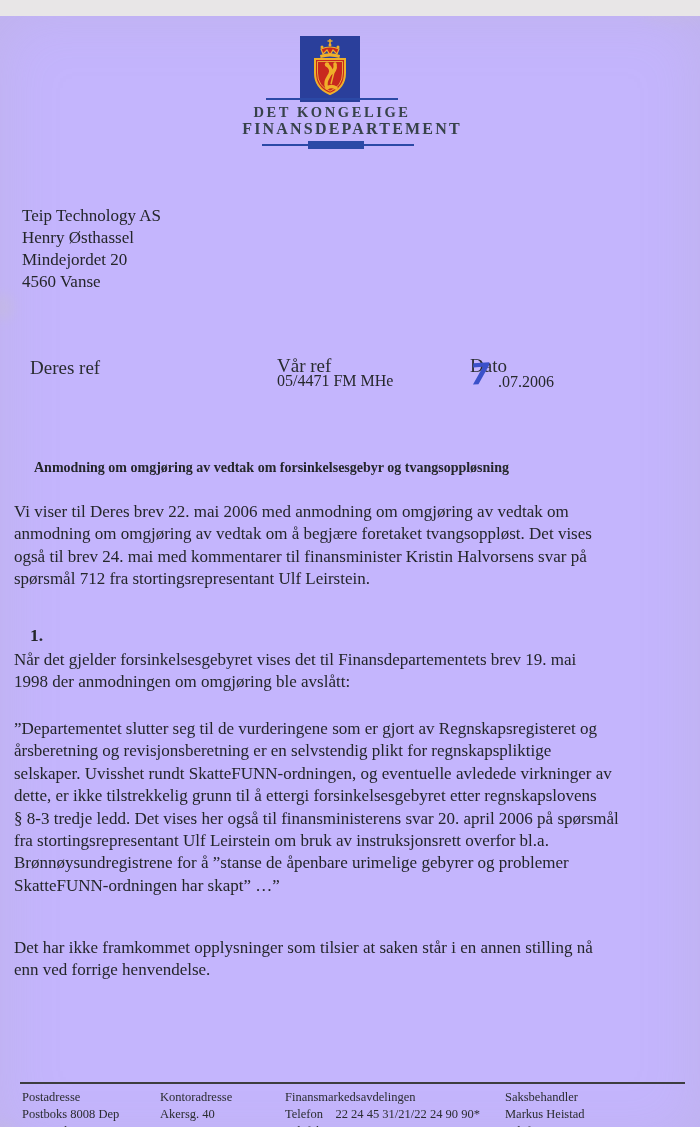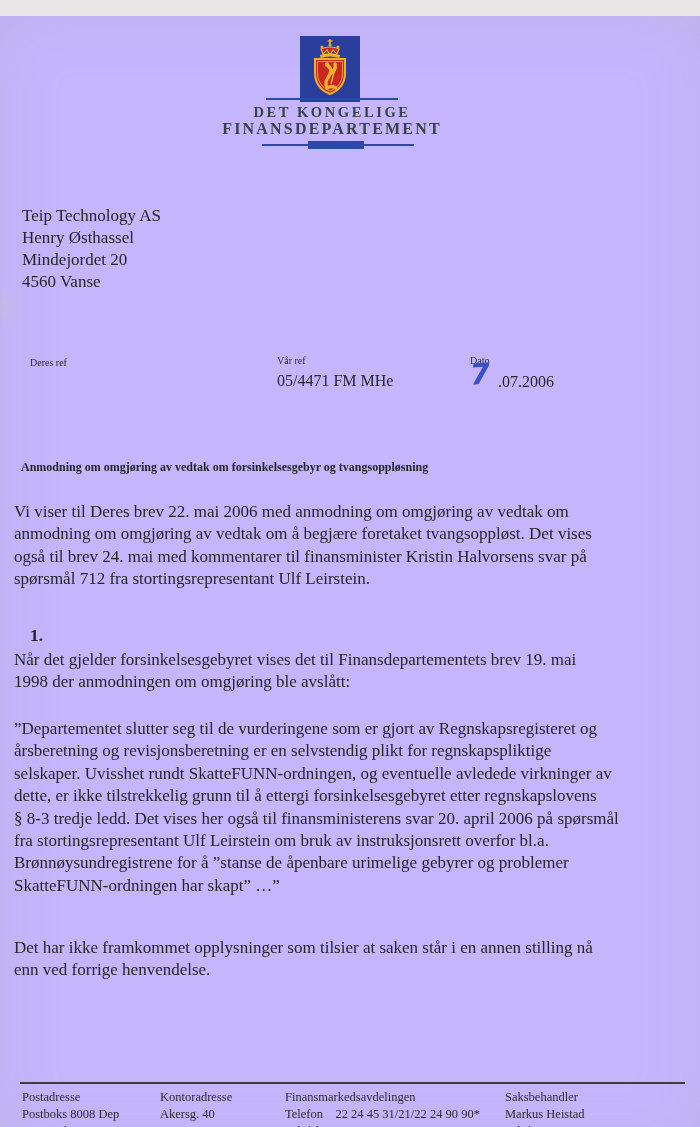--- a/index.html
+++ b/index.html
@@ -14,41 +14,41 @@
   .a1{left:-8px;top:278px;width:22px;height:26px;}
   .a2{left:-10px;top:1108px;width:26px;height:20px;}
   .a3{left:640px;top:-10px;width:70px;height:18px;opacity:.15;}
 
   
   .crest-svg{position:absolute;left:300px;top:20px;}
   .crest-top-rule{position:absolute;left:266px;top:82px;width:132px;height:2px;background:#2b49a6;}
   .ministry-1{position:absolute;left:0;top:88px;width:664px;text-align:center;
     font-size:14.5px;font-weight:bold;letter-spacing:2.6px;color:#37424a;}
   .ministry-2{position:absolute;left:0;top:104px;width:664px;text-align:center;
-    font-size:16px;font-weight:bold;letter-spacing:2.2px;color:#37424a;}
+    font-size:16px;font-weight:bold;letter-spacing:2.2px;color:#37424a;padding-left:20px;}
   .crest-bottom-rule{position:absolute;left:262px;top:128px;width:152px;height:2px;background:#2b49a6;}
   .crest-bottom-block{position:absolute;left:308px;top:125px;width:56px;height:8px;background:#2b49a6;}
 
   
   .recipient{position:absolute;left:22px;top:189px;font-size:17px;line-height:22px;}
 
   
-  .ref-label{position:absolute;font-size:10px;color:#2a2d31;}
+  .ref-label{position:absolute;font-size:19px;color:#2a2d31;}
   .ref-value{position:absolute;font-size:16px;color:#26282c;}
   .lbl-deres{left:30px;top:341px;}
   .lbl-var{left:277px;top:339px;}
   .val-var{left:277px;top:356px;}
   .lbl-dato{left:470px;top:339px;}
   .handwritten-day{position:absolute;left:470px;top:344px;font-size:29px;line-height:29px;
     color:#3b51c9;font-style:italic;font-weight:bold;transform:rotate(-4deg);
     font-family:"DejaVu Sans", sans-serif;}
   .val-dato{left:498px;top:357px;}
 
   
-  .heading{position:absolute;left:21px;top:444px;width:648px;font-size:12px;font-weight:bold;}
+  .heading{position:absolute;left:34px;top:444px;width:648px;font-size:14px;font-weight:bold;}
   .para{position:absolute;left:14px;width:650px;font-size:17px;line-height:22.4px;}
   .p1{top:485px;}
   .secnum{position:absolute;left:30px;top:609px;font-size:17.5px;font-weight:bold;}
   .p2{top:633px;}
   .pq{top:702px;}
   .p3{top:921px;}
   .ln{white-space:pre;}
 
   
   .footer-rule{position:absolute;left:20px;top:1066px;width:665px;height:2px;background:#3d3d3f;}

